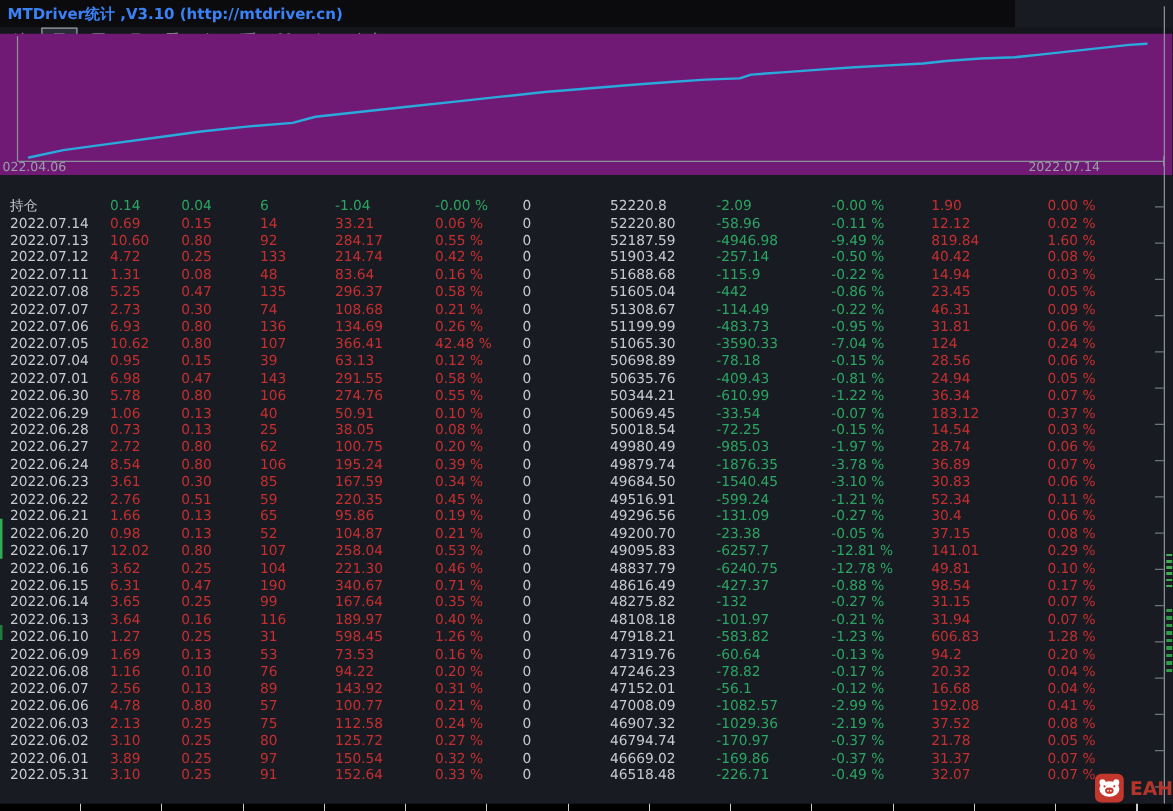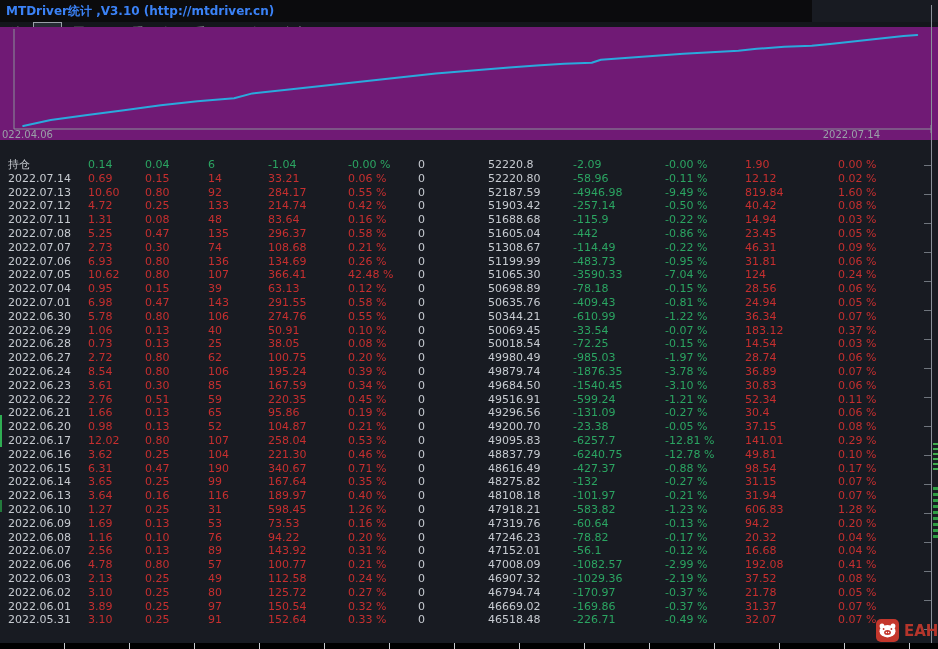--- a/index.html
+++ b/index.html
@@ -516,21 +516,21 @@
           <div class="cell gray">47008.09</div>
           <div class="cell green">-1082.57</div>
           <div class="cell green">-2.99 %</div>
           <div class="cell red">192.08</div>
           <div class="cell red">0.41 %</div>
         </div>
         <div class="trow">
           <div class="cell gray">2022.06.03</div>
           <div class="cell red">2.13</div>
           <div class="cell red">0.25</div>
-          <div class="cell red">49</div>
+          <div class="cell red">75</div>
           <div class="cell red">112.58</div>
           <div class="cell red">0.24 %</div>
           <div class="cell gray">0</div>
           <div class="cell gray">46907.32</div>
           <div class="cell green">-1029.36</div>
           <div class="cell green">-2.19 %</div>
           <div class="cell red">37.52</div>
           <div class="cell red">0.08 %</div>
         </div>
         <div class="trow">

